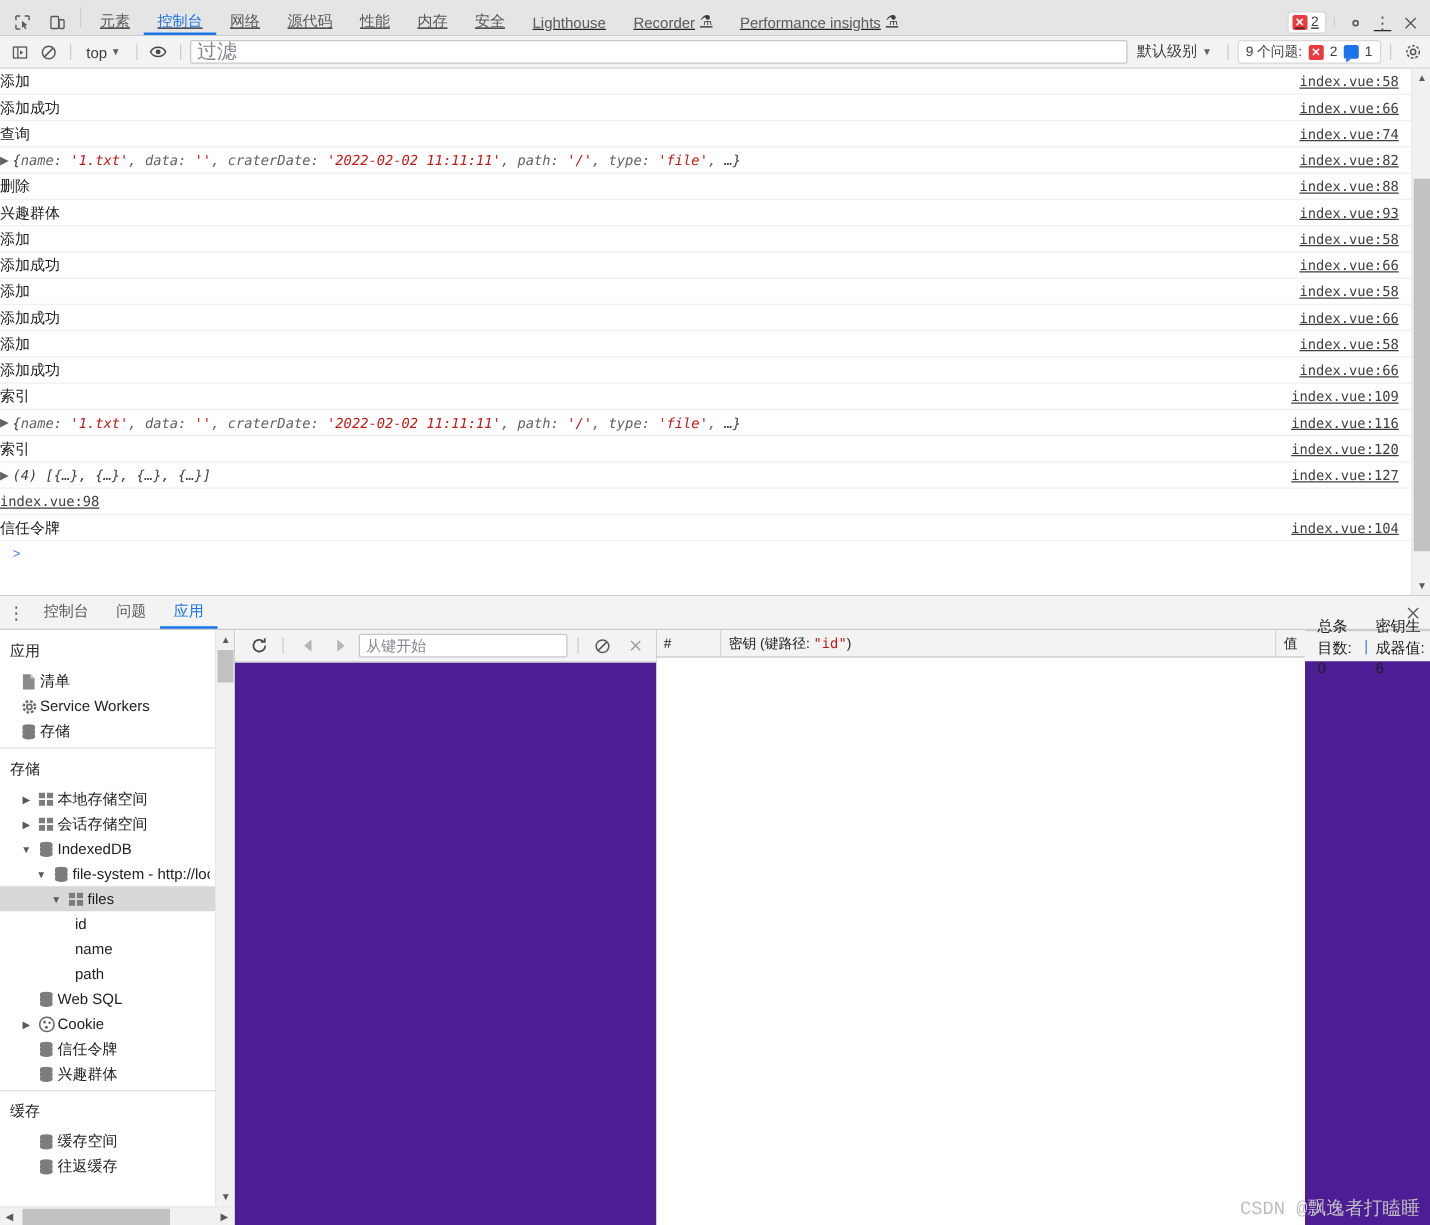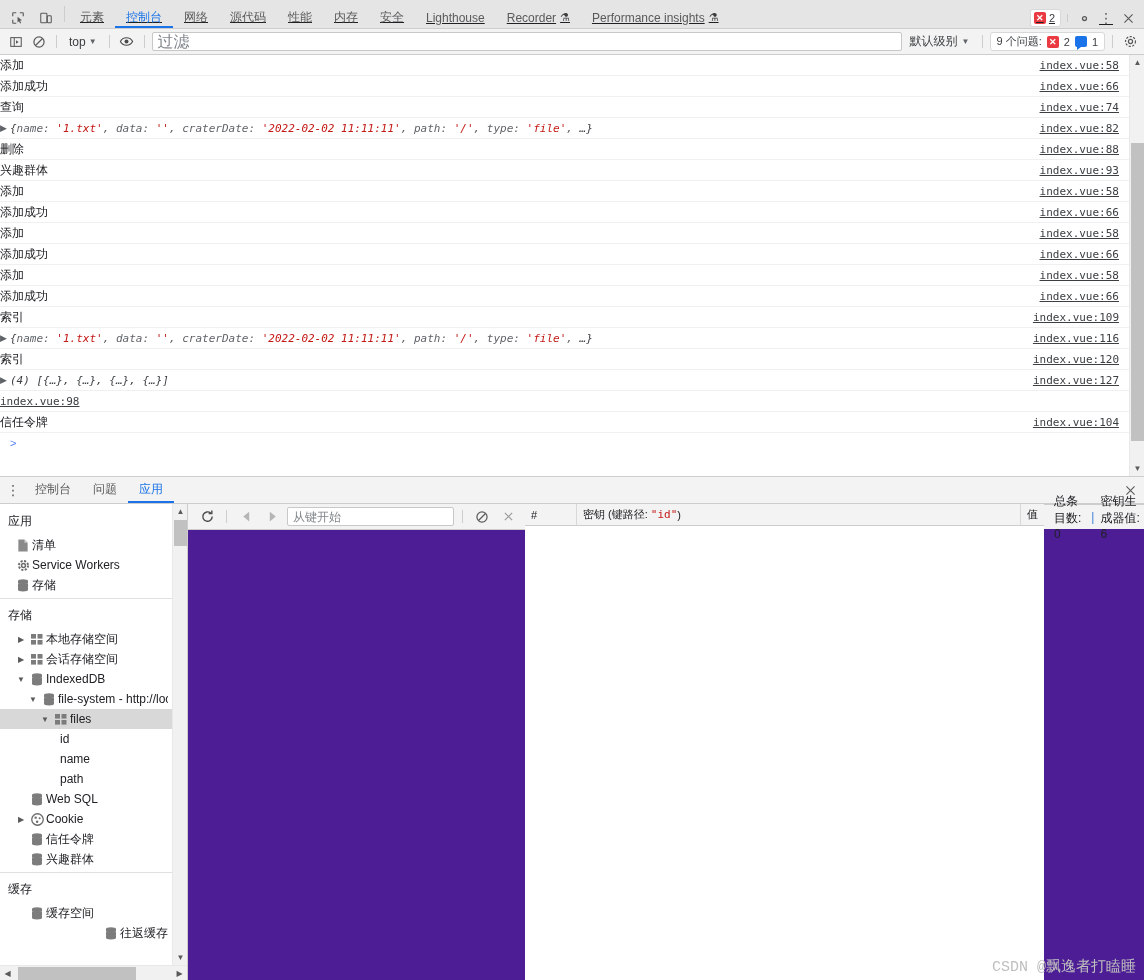--- a/index.html
+++ b/index.html
@@ -615,21 +615,21 @@
                     <rect x="1" y="2" width="10" height="2.6" fill="#7c7c7c"></rect>
                     <ellipse cx="6" cy="5.4" rx="5" ry="1.7" fill="#7c7c7c"></ellipse>
                     <rect x="1" y="5.4" width="10" height="2.6" fill="#7c7c7c"></rect>
                     <ellipse cx="6" cy="8.8" rx="5" ry="1.7" fill="#7c7c7c"></ellipse>
                     <rect x="1" y="8.8" width="10" height="2" fill="#7c7c7c"></rect>
                     <ellipse cx="6" cy="10.8" rx="5" ry="1.7" fill="#7c7c7c"></ellipse>
                   </svg>
               </span>
               <span class="sb-label">缓存空间</span>
             </div>
-            <div class="sb-row" style="padding-left:14px;justify-content:flex-end;">
+            <div class="sb-row" style="padding-left:14px;">
               <span class="sb-tw"></span>
               <span class="sb-ico">
                 <svg width="12" height="13" viewBox="0 0 12 13">
                     <ellipse cx="6" cy="2" rx="5" ry="1.7" fill="#7c7c7c"></ellipse>
                     <rect x="1" y="2" width="10" height="2.6" fill="#7c7c7c"></rect>
                     <ellipse cx="6" cy="5.4" rx="5" ry="1.7" fill="#7c7c7c"></ellipse>
                     <rect x="1" y="5.4" width="10" height="2.6" fill="#7c7c7c"></rect>
                     <ellipse cx="6" cy="8.8" rx="5" ry="1.7" fill="#7c7c7c"></ellipse>
                     <rect x="1" y="8.8" width="10" height="2" fill="#7c7c7c"></rect>
                     <ellipse cx="6" cy="10.8" rx="5" ry="1.7" fill="#7c7c7c"></ellipse>

